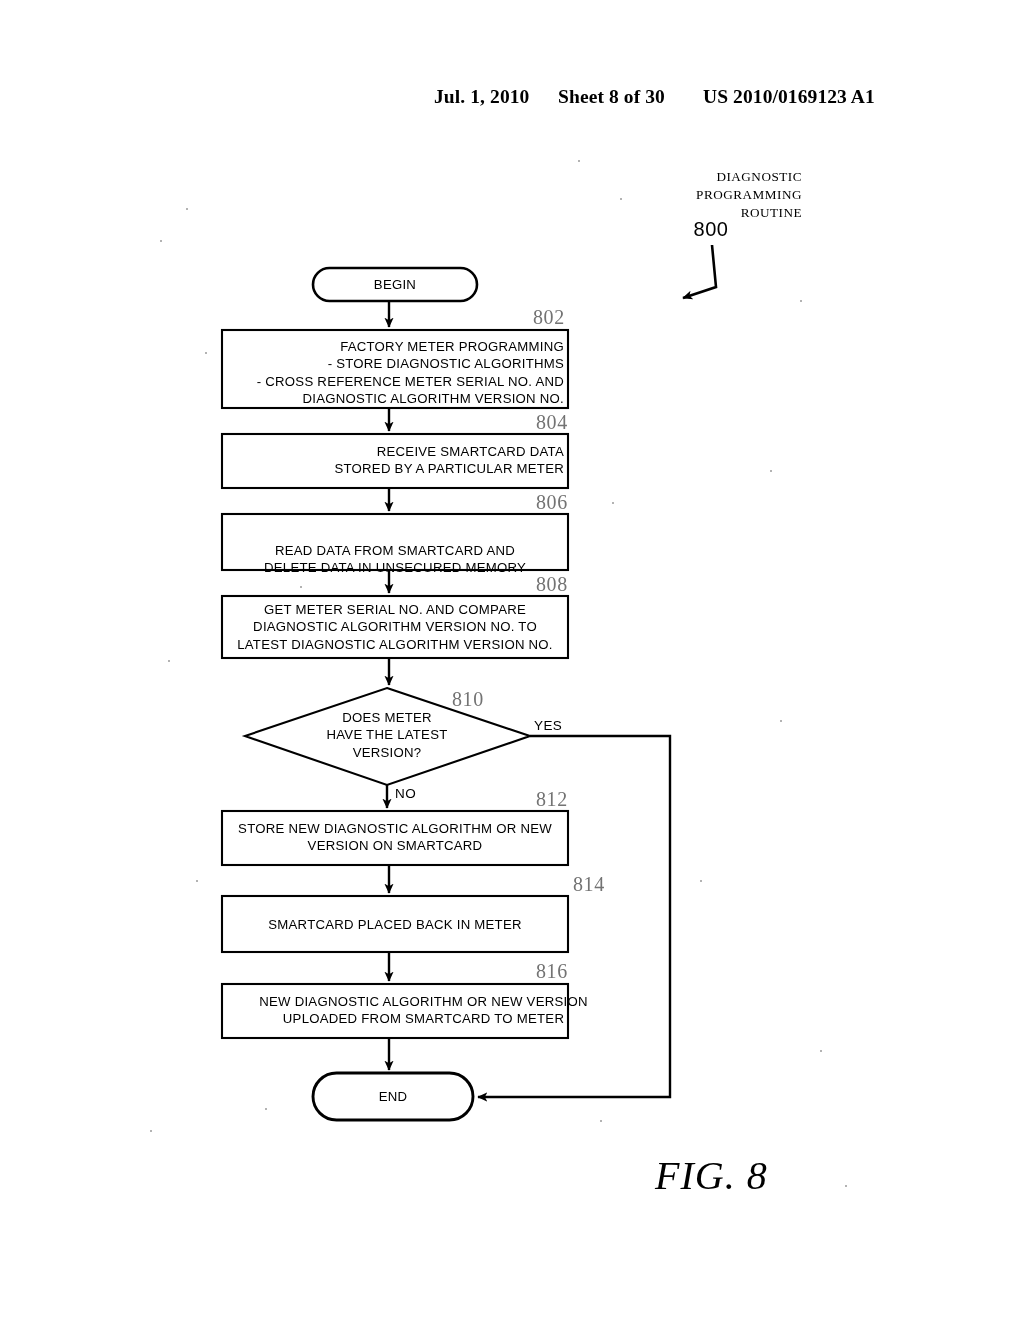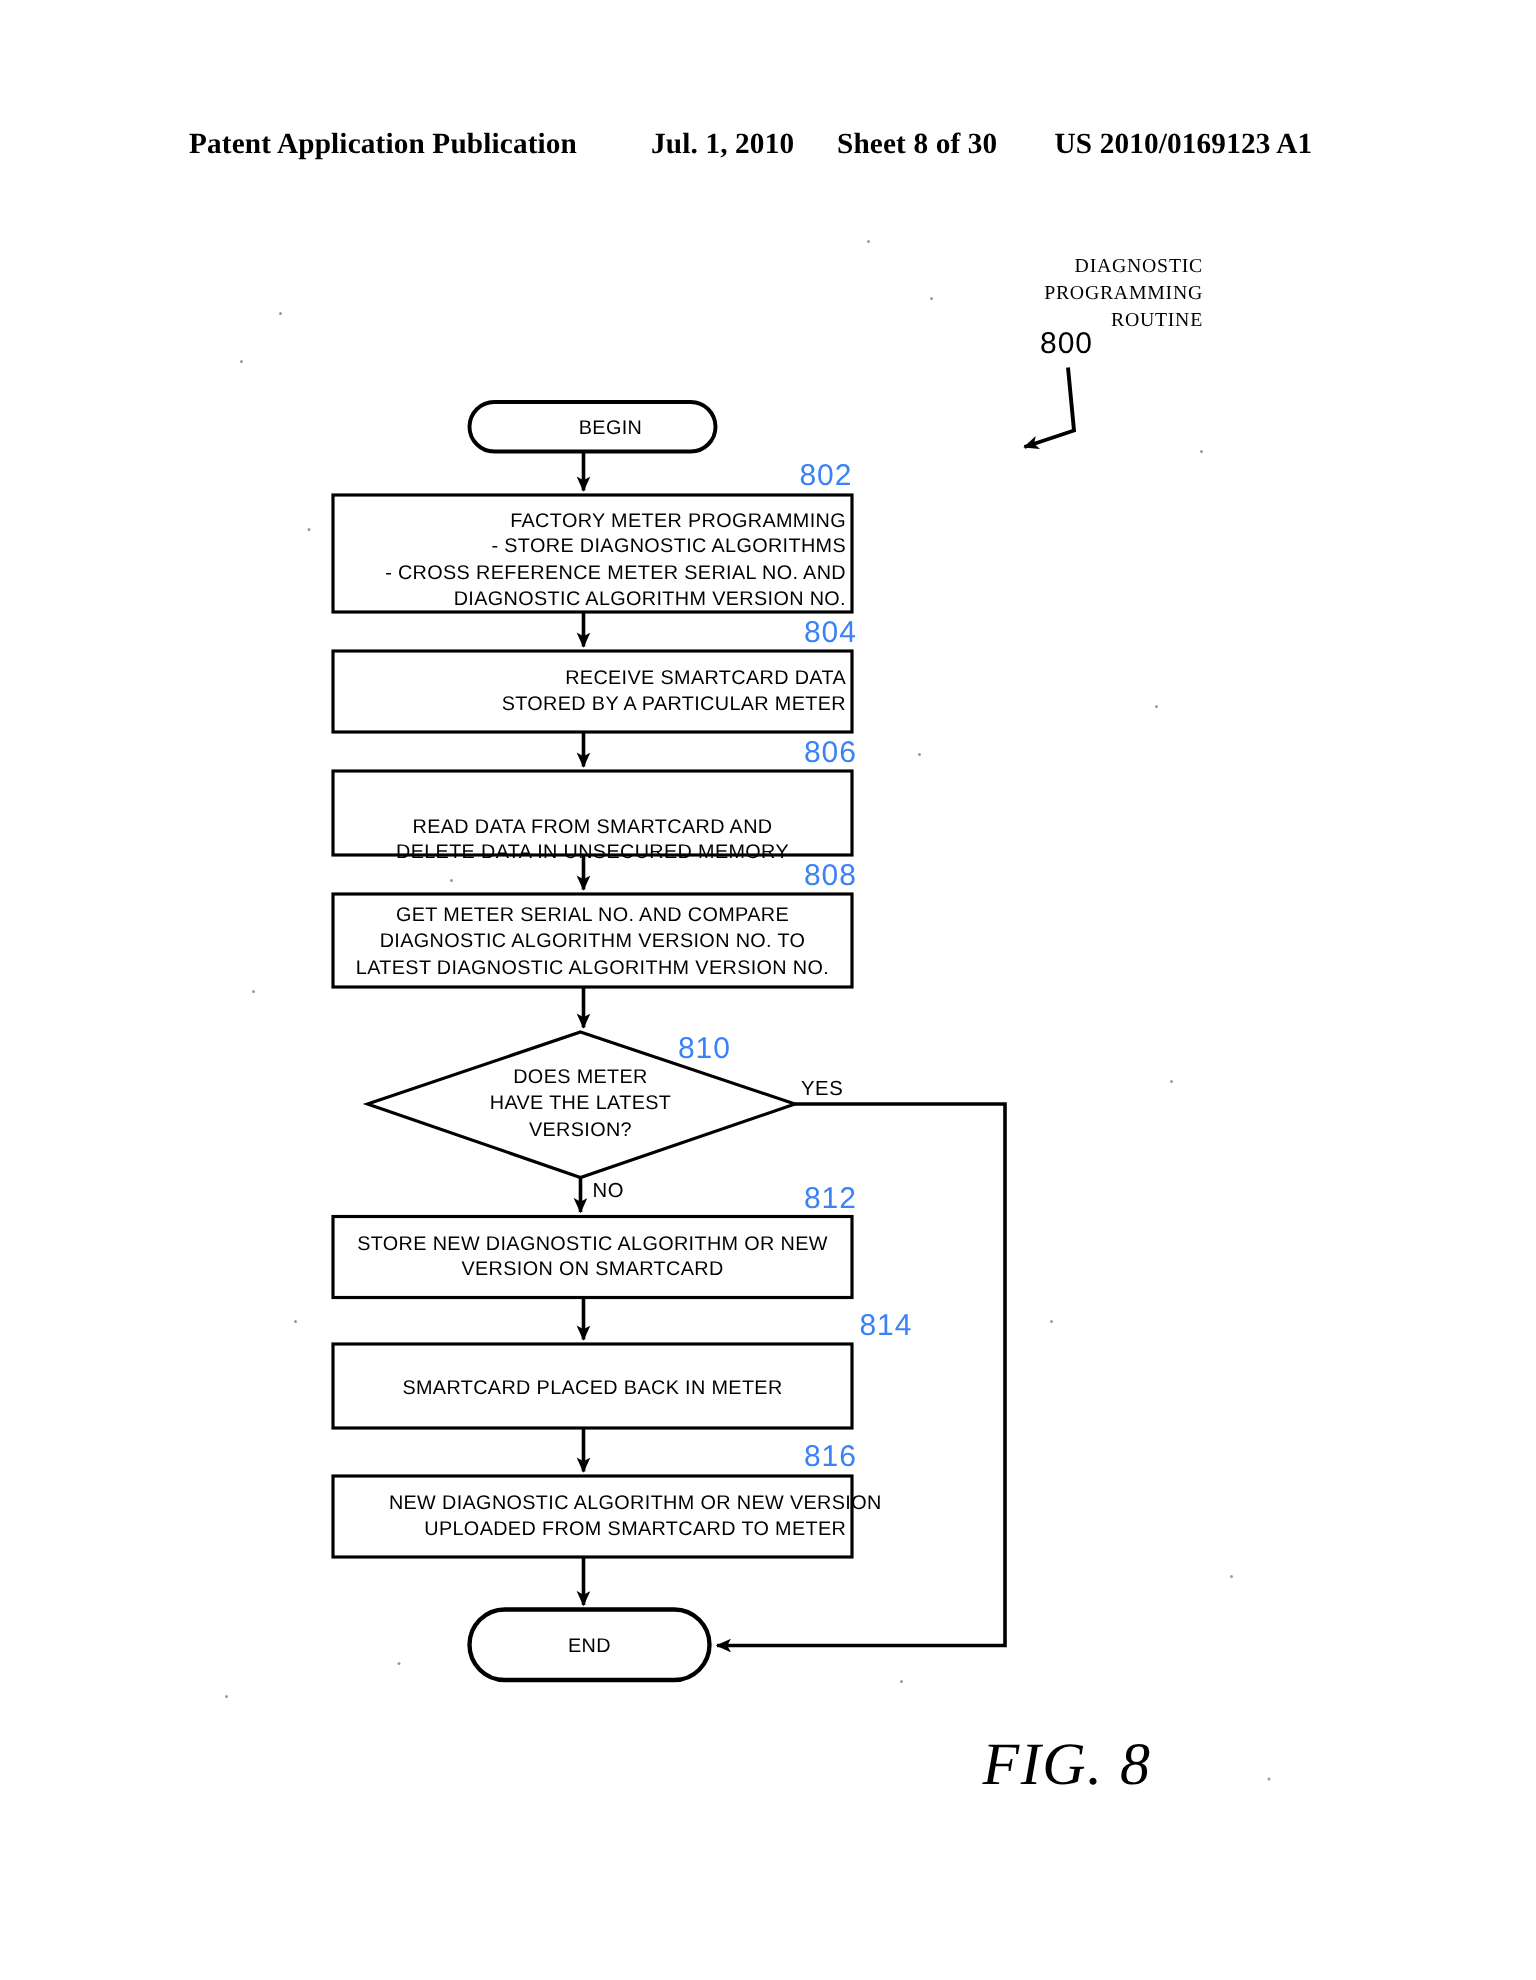--- a/index.html
+++ b/index.html
@@ -58,24 +58,24 @@
     line-height: 17.4px;
     letter-spacing: 0.25px;
     text-align: center;
     color: #000;
     white-space: pre-line;
   }
   .node-text.left-al { text-align: right; }
 
   .ref-num {
     position: absolute;
-    font-family: Liberation Sans, sans-serif;
+    font-family: Liberation Serif, serif;
     font-size: 20px;
     letter-spacing: 0.6px;
-    color: #3b82f6;
+    color: #737373;
   }
 
   .routine-label {
     position: absolute;
     font-family: Liberation Serif, serif;
     font-size: 13.2px;
     line-height: 18px;
     letter-spacing: 0.5px;
     text-align: right;
     white-space: pre-line;
@@ -112,21 +112,20 @@
     width: 2px;
     height: 2px;
     background: #9a9a9a;
     border-radius: 50%;
   }
 </style>
 </head>
 <body>
 
 <div class="page-header">
-  <span class="hdr-title">Patent Application Publication</span>
   <span class="hdr-date">Jul. 1, 2010</span>
   <span class="hdr-sheet">Sheet 8 of 30</span>
   <span class="hdr-pub">US 2010/0169123 A1</span>
 </div>
 
 <div id="figure-canvas">
   <svg viewBox="0 0 1024 1320" xmlns="http://www.w3.org/2000/svg">
     <defs>
       <marker id="arrowhead" markerWidth="11" markerHeight="11" refX="9.4" refY="4.6" orient="auto" markerUnits="userSpaceOnUse">
         <path d="M0,0 L10.2,4.6 L0,9.2 L2.6,4.6 Z" fill="#000"></path>
@@ -172,21 +171,21 @@
 
       <path d="M 530 736 L 670 736 L 670 1097 L 478 1097" marker-end="url(#arrowhead-left)"></path>
     </g>
 
     <g stroke="#000" fill="none" stroke-width="2.6">
       <path d="M 712 245 L 716 287 L 683 298" marker-end="url(#arrowhead)"></path>
     </g>
   </svg>
 </div>
 
-<div class="node-text" style="left:313px; top:276px; width:164px;margin-left:12px;">BEGIN</div>
+<div class="node-text" style="left:313px; top:276px; width:164px;">BEGIN</div>
 
 <div class="node-text left-al" style="left:234px; top:338px; width:330px;">FACTORY METER PROGRAMMING
   - STORE DIAGNOSTIC ALGORITHMS
   - CROSS REFERENCE METER SERIAL NO. AND
       DIAGNOSTIC ALGORITHM VERSION NO.</div>
 
 <div class="node-text" style="left:226px; top:443px; width:338px;text-align:right;">RECEIVE SMARTCARD DATA
 STORED BY A PARTICULAR METER</div>
 
 <div class="node-text" style="left:226px; top:542px; width:338px;">READ DATA FROM SMARTCARD AND

